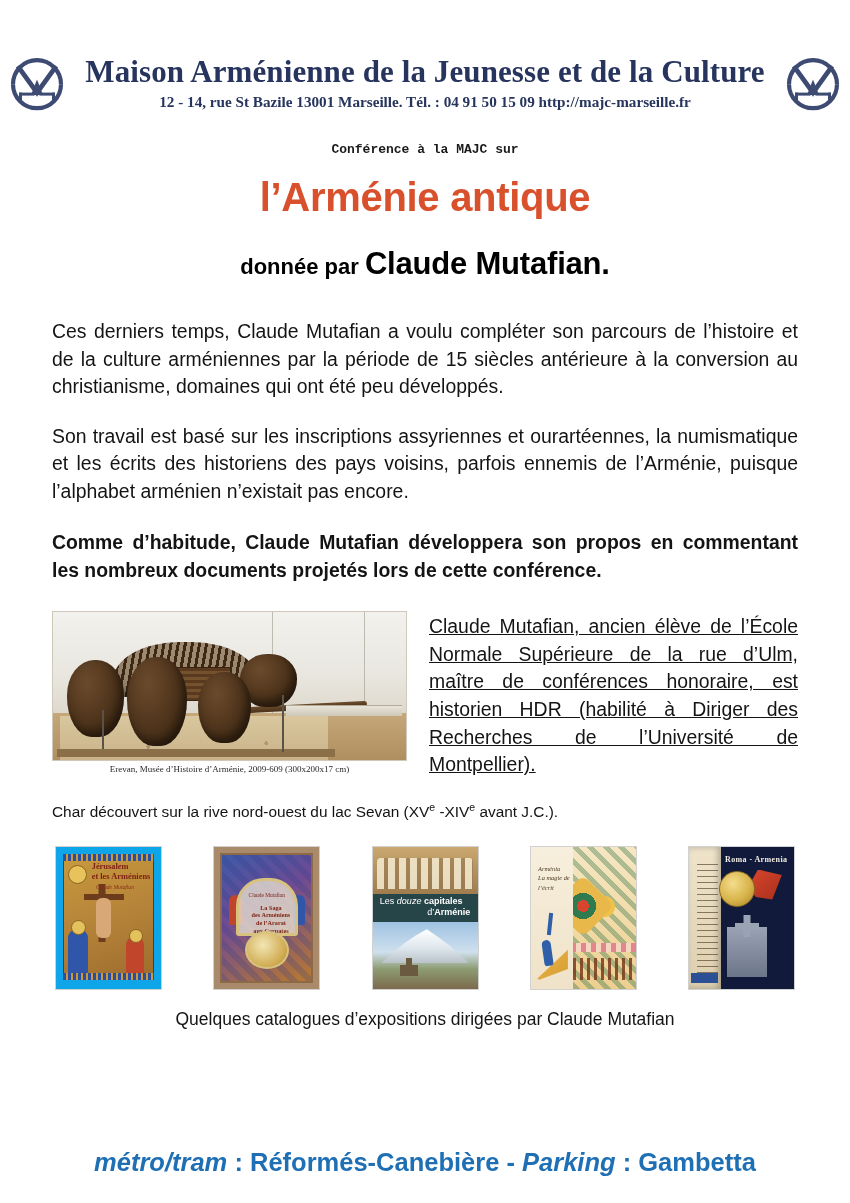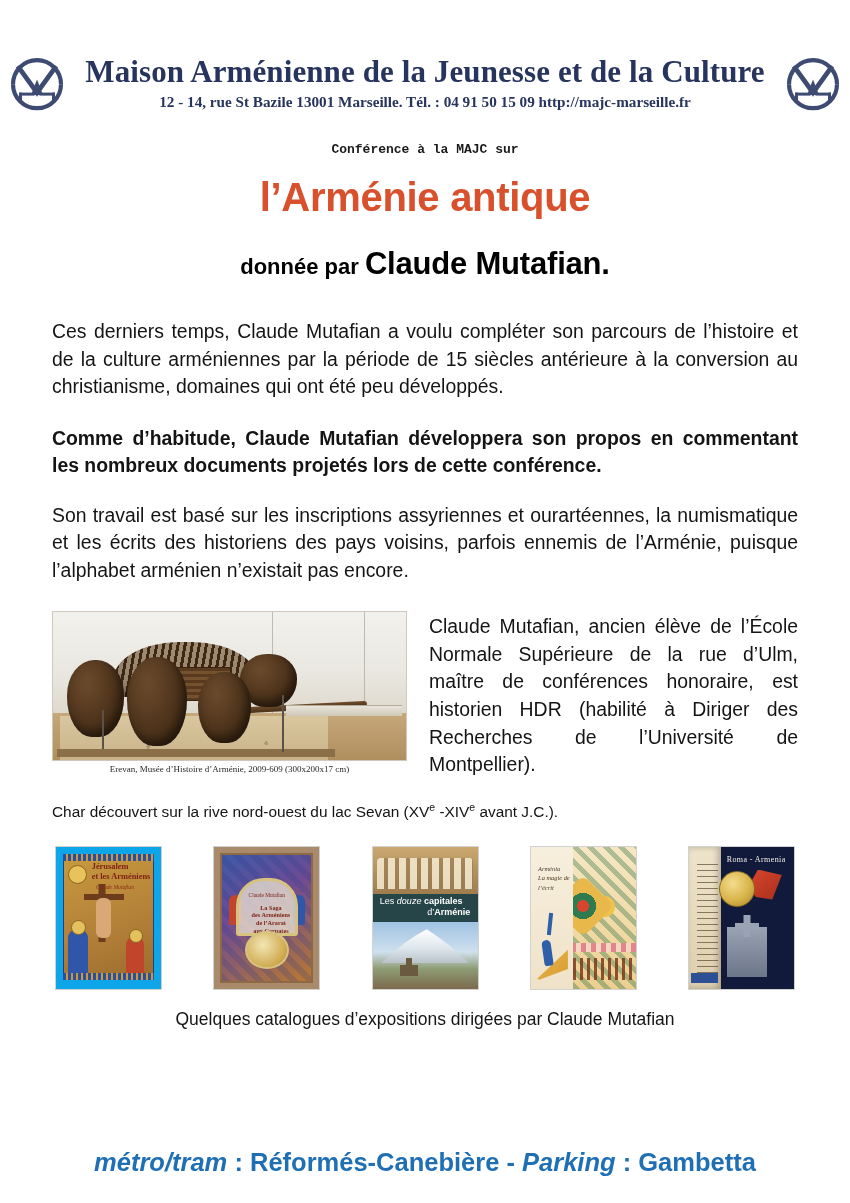--- a/index.html
+++ b/index.html
@@ -214,20 +214,21 @@
   .bio-col {
     flex: 1 1 auto;
     padding-top: 2px;
   }
   p.bio {
     font-size: 19.4px;
     line-height: 1.42;
     text-align: justify;
     margin: 0;
     color: #141414;
+    text-decoration: underline;
   }
 
   .char-line {
     font-size: 15.4px;
     color: #141414;
     margin-top: 22px;
   }
   .char-line sup { font-size: 10.5px; }
 
   
@@ -444,20 +445,21 @@
   .bk5 .script {
     position: absolute; left: 8%; right: 72%; top: 12%; bottom: 10%;
     background: repeating-linear-gradient(180deg, rgba(70,50,30,.75) 0 1px, transparent 1px 6px);
     opacity: .8;
   }
   .bk5 .bk-title {
     position: absolute; left: 34%; right: 6%; top: 6%;
     text-align: center; color: #f2efe6;
     font-family: "Liberation Serif", serif; font-size: 8px;
     letter-spacing: .4px;
+    font-weight: bold;
   }
   .bk5 .seal {
     position: absolute; left: 46%; top: 30%; width: 34px; height: 34px;
     transform: translate(-50%,-50%);
     border-radius: 50%;
     background: radial-gradient(circle at 38% 34%, #f4dd8d 0%, #d8b44a 55%, #a6822c 100%);
     border: 1px solid #8a6a22;
   }
   .bk5 .ribbon {
     position: absolute; left: 56%; top: 16%; width: 34px; height: 30px;
@@ -553,22 +555,22 @@
     <div class="conf-line">Conférence à la MAJC sur</div>
     <div class="main-title">l’Arménie antique</div>
     <div class="speaker-line">
       <span class="by">donnée par </span><span class="name">Claude Mutafian.</span>
     </div>
   </div>
 
   <div class="body-area">
 
     <p class="para first">Ces derniers temps, Claude Mutafian a voulu compléter son parcours de l’histoire et de la culture arméniennes par la période de 15 siècles antérieure à la conversion au christianisme, domaines qui ont été peu développés.</p>
+    <p class="para second">Son travail est basé sur les inscriptions assyriennes et ourartéennes, la numismatique et les écrits des historiens des pays voisins, parfois ennemis de l’Arménie, puisque l’alphabet arménien n’existait pas encore.</p>
     <p class="para bold">Comme d’habitude, Claude Mutafian développera son propos en commentant les nombreux documents projetés lors de cette conférence.</p>
-    <p class="para second">Son travail est basé sur les inscriptions assyriennes et ourartéennes, la numismatique et les écrits des historiens des pays voisins, parfois ennemis de l’Arménie, puisque l’alphabet arménien n’existait pas encore.</p>
 
     <div class="media-row">
       <div class="photo-col">
         <div class="photo-frame">
           <div class="ph-wall"></div>
           <div class="ph-wall-seam" style="left:62%"></div>
           <div class="ph-wall-seam" style="left:88%"></div>
           <div class="ph-floor"></div>
           <div class="ph-gravel"></div>
           <div class="ph-plinth"></div>

